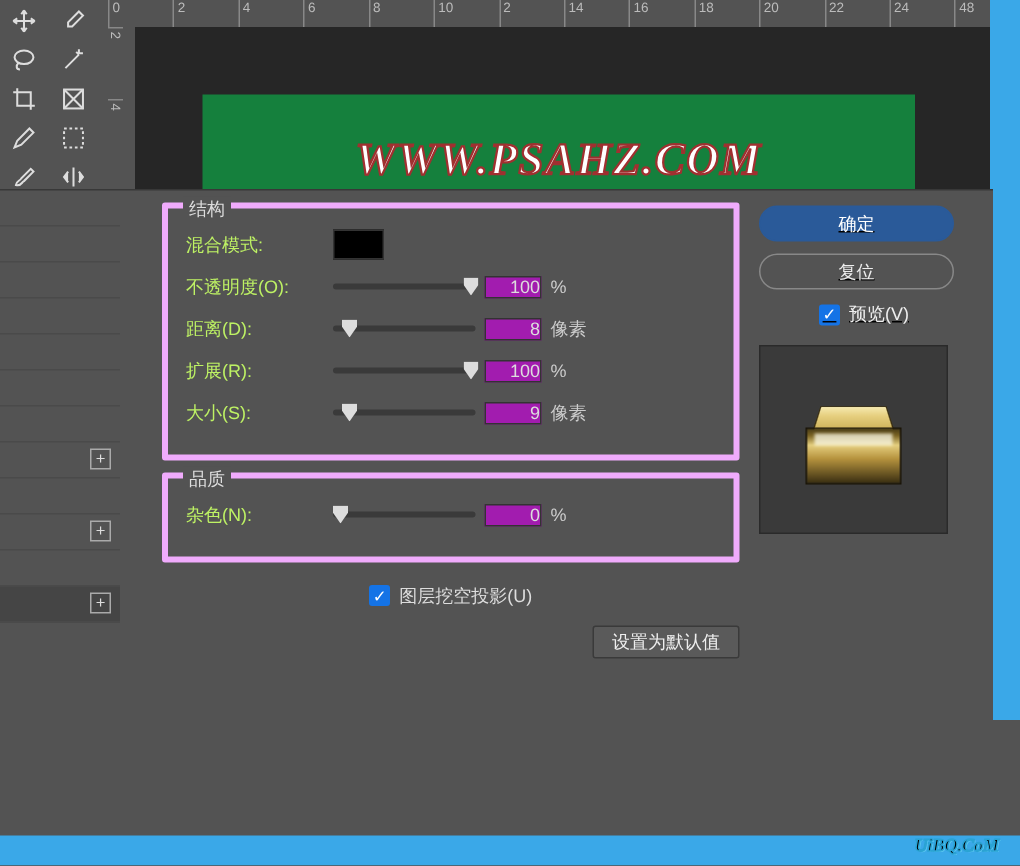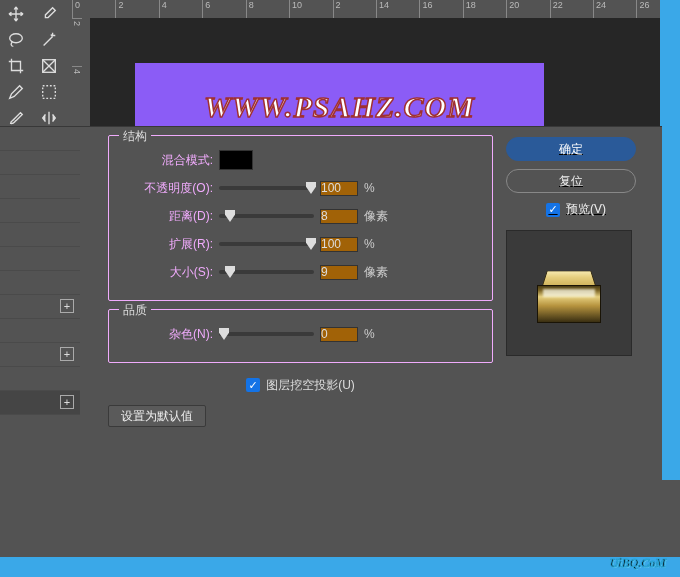--- a/index.html
+++ b/index.html
@@ -5,51 +5,51 @@
   * { box-sizing: border-box; margin: 0; padding: 0; font-family: "Microsoft YaHei", Arial, sans-serif; }
   body { width: 680px; height: 577px; background: #535353; overflow: hidden; position: relative; }
   .toolbar { position: absolute; left: 0; top: 0; width: 68px; height: 130px; background: #535353; display: grid; grid-template-columns: 1fr 1fr; gap: 2px; padding: 2px; }
   .tool { width: 28px; height: 24px; display: flex; align-items: center; justify-content: center; color: #ddd; }
   .tool svg { width: 18px; height: 18px; stroke: #ddd; fill: none; stroke-width: 1.5; }
   .ruler-h { position: absolute; left: 72px; top: 0; right: 0; height: 18px; background: #535353; color: #bbb; font-size: 9px; display: flex; overflow: hidden; }
   .ruler-h span { width: 48px; border-left: 1px solid #888; padding-left: 2px; }
   .ruler-v { position: absolute; left: 72px; top: 18px; width: 18px; height: 112px; background: #535353; color: #bbb; font-size: 9px; }
   .ruler-v span { display:block; height:48px; border-top:1px solid #888; writing-mode: vertical-rl; padding-top:2px;}
   .canvas-area { position: absolute; left: 90px; top: 18px; right: 0; height: 112px; background: #262626; }
-  .canvas-white { position: absolute; left: 45px; top: 45px; width: 409px; height: 65px; background: #8b5cf6; display:flex; align-items:flex-end; justify-content:center; padding-bottom:4px;}
+  .canvas-white { position: absolute; left: 45px; top: 45px; width: 475px; height: 65px; background: #15803d; display:flex; align-items:flex-end; justify-content:center; padding-bottom:4px;}
   .watermark { font-family:"Times New Roman", serif; font-size: 30px; font-weight: bold; font-style: italic; color:#fff; -webkit-text-stroke: 1.5px #a03030; letter-spacing: 1px; }
   .right-edge { position: absolute; right: 0; top: 0; width: 20px; height: 480px; background: #3aa8e8; }
 
   .dialog { position: absolute; left: 0; top: 126px; width: 662px; height: 432px; background: #535353; border-top: 1px solid #383838;} 
   .close-btn { position:absolute; right: 32px; top: 133px; width: 24px; height: 24px; color:#ddd; font-size:18px; display:flex; align-items:center; justify-content:center; }
 
   .left-panel { position: absolute; left: 0; top: 0; width: 80px; height: 432px; }
   .left-panel .row { height: 24px; border-bottom: 1px solid #4a4a4a; position: relative; }
   .left-panel .row .plus { position:absolute; right:6px; top:4px; width:14px; height:14px; border:1px solid #aaa; display:flex; align-items:center; justify-content:center; color:#ddd; font-size:11px; line-height:1;}
   .left-panel .row.sel { background:#454545; }
 
   .main { position:absolute; left: 108px; top: 8px; width: 385px; height: 420px; color:#ddd; font-size:12px; }
-  .group { border:1px solid #f0abfc; border-radius:2px; padding: 10px 12px 14px 12px; margin-bottom: 8px; position: relative; }
+  .group { border:4px solid #f0abfc; border-radius:2px; padding: 10px 12px 14px 12px; margin-bottom: 8px; position: relative; }
   .group-title { position:absolute; top:-8px; left:10px; background:#535353; padding:0 4px; font-size:12px; }
   .section-title { margin: 2px 0 12px 2px; font-size:12px; }
   .form-row { display:flex; align-items:center; height: 28px; gap: 6px; }
-  .label { width: 92px; text-align: right; color:#f0abfc; }
+  .label { width: 92px; text-align: left; color:#bef264; }
   .select { width: 150px; height: 22px; background:#454545; border:1px solid #333; color:#ddd; font-size:12px; padding:0 6px; appearance:none; position:relative; }
   .sel-wrap { position:relative; display:inline-block; }
   .sel-wrap::after { content:"▾"; position:absolute; right:6px; top:3px; color:#bbb; font-size:10px; pointer-events:none;}
   .swatch { width: 34px; height: 20px; background:#000; border:1px solid #333; }
   .slider { flex: 0 0 95px; height: 4px; background:#3a3a3a; position:relative; border-radius:2px; }
   .slider .thumb { position:absolute; top:-4px; width:10px; height:12px; background:#ddd; clip-path: polygon(50% 100%, 0 40%, 0 0, 100% 0, 100% 40%); }
-  .num { width: 38px; height: 15px; background:#a16207; border:1px solid #333; color:#ddd; font-size:12px; text-align:left; }
+  .num { width: 38px; height: 15px; background:#a21caf; border:1px solid #333; color:#ddd; font-size:12px; text-align:right; }
   .unit { color:#ccc; }
   .dial { width: 30px; height: 30px; border:1px solid #888; border-radius:50%; position:relative; background:#535353; }
   .dial::after { content:""; position:absolute; left:50%; top:2px; width:1px; height:10px; background:#ccc; }
   .chk { width:13px; height:13px; border:1px solid #888; background:#454545; display:inline-flex; align-items:center; justify-content:center; color:#fff; font-size:10px; }
   .contour { width:28px; height:24px; background:linear-gradient(135deg,#fff 50%, #000 50%); border:1px solid #333; }
-  .bottom-btns { display:flex; justify-content:space-between; gap:14px; margin-top:6px; }
+  .bottom-btns { display:flex; justify-content:flex-end; gap:14px; margin-top:6px; }
   .flat-btn { background:#5a5a5a; border:1px solid #3a3a3a; color:#eee; font-size:12px; height:22px; padding:0 12px; border-radius:2px; }
 
   .right-panel { position:absolute; right: 16px; top: 10px; width: 140px; text-decoration: underline; }
   .pill { width:130px; height:24px; border:1px solid #888; border-radius:12px; color:#eee; font-size:12px; display:flex; align-items:center; justify-content:center; margin-bottom:8px; background:#535353;}
   .pill.primary { background:#2a5a99; border-color:#2a5a99; color:#fff;}
   .preview-row { display:flex; align-items:center; justify-content:center; gap:6px; color:#eee; font-size:12px; margin:4px 0 12px 0;}
   .preview-chk { width:14px; height:14px; background:#1473e6; border-radius:2px; display:flex; align-items:center; justify-content:center; color:#fff; font-size:11px; }
   .preview-box { width:126px; height:126px; background:#3a3a3a; border:1px solid #2a2a2a; display:flex; align-items:center; justify-content:center; }
   .gold { width:64px; height:64px; position:relative; }
   .gold .top { position:absolute; left:4px; top:0; width:56px; height:28px; background:linear-gradient(180deg,#f6e9b0 0%, #e6cf7f 40%, #cbae54 100%); border:1px solid #3a2f12; transform: perspective(60px) rotateX(35deg); transform-origin: bottom;}
@@ -124,21 +124,21 @@
     <span>6</span>
     <span>8</span>
     <span>10</span>
     <span>2</span>
     <span>14</span>
     <span>16</span>
     <span>18</span>
     <span>20</span>
     <span>22</span>
     <span>24</span>
-    <span>26</span>
+    <span>48</span>
 </div>
 <div class="ruler-v">
   <span>2</span>
     <span>4</span>
 </div>
 <div class="canvas-area">
   <div class="canvas-white">
     <div class="watermark">WWW.PSAHZ.COM</div>
   </div>
 </div>

